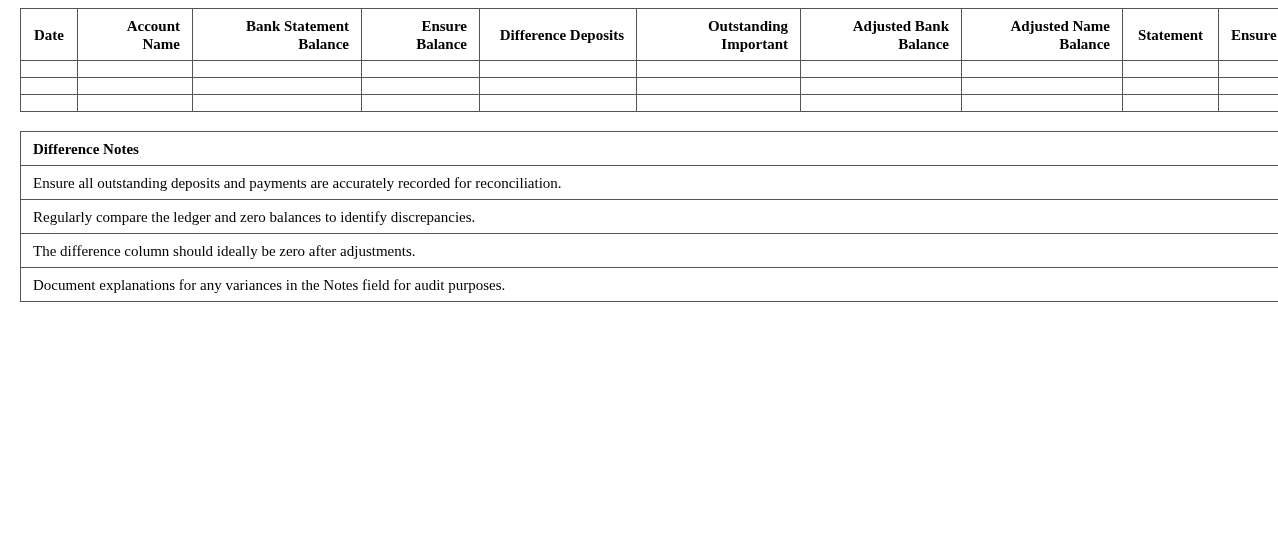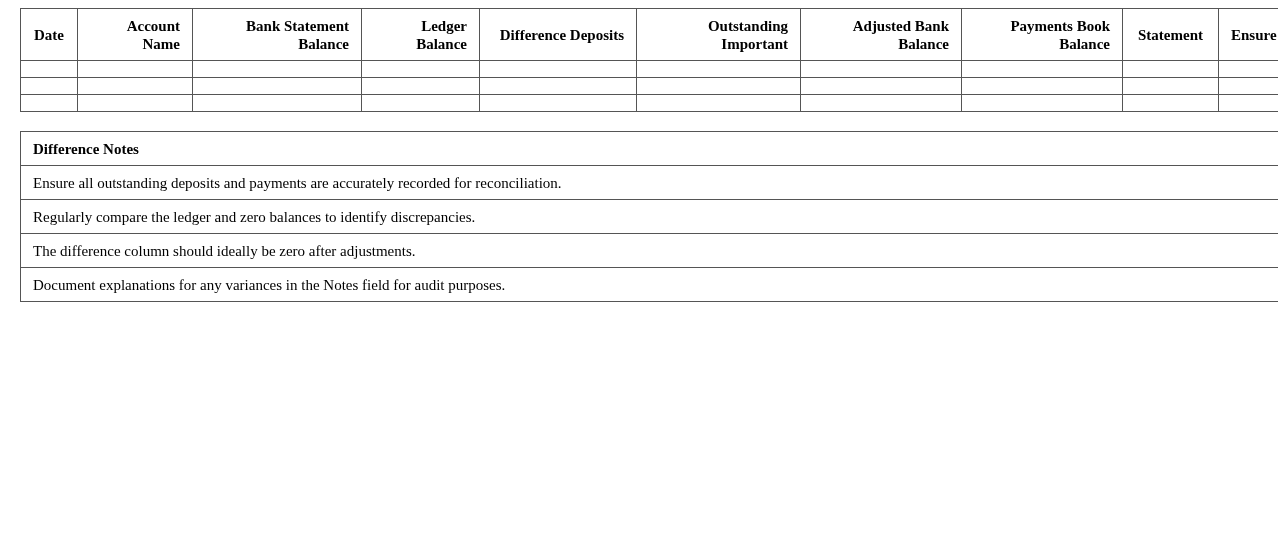--- a/index.html
+++ b/index.html
@@ -39,25 +39,25 @@
       <col style="width:161px">
       <col style="width:161px">
     <col style="width:96px">
       <col style="width:64px">
   </colgroup>
   <thead>
     <tr>
       <th class="center">Date</th>
       <th>Account Name</th>
       <th>Bank Statement Balance</th>
-      <th>Ledger Balance</th>
+      <th>Ensure Balance</th>
       <th>Difference Deposits</th>
       <th>Outstanding Important</th>
       <th>Adjusted Bank Balance</th>
-      <th>Payments Book Balance</th>
+      <th>Adjusted Name Balance</th>
       <th class="center">Statement</th>
       <th class="center">Ensure</th>
     </tr>
   </thead>
   <tbody>
     <tr>
       <td></td>
       <td></td>
       <td></td>
       <td></td>

